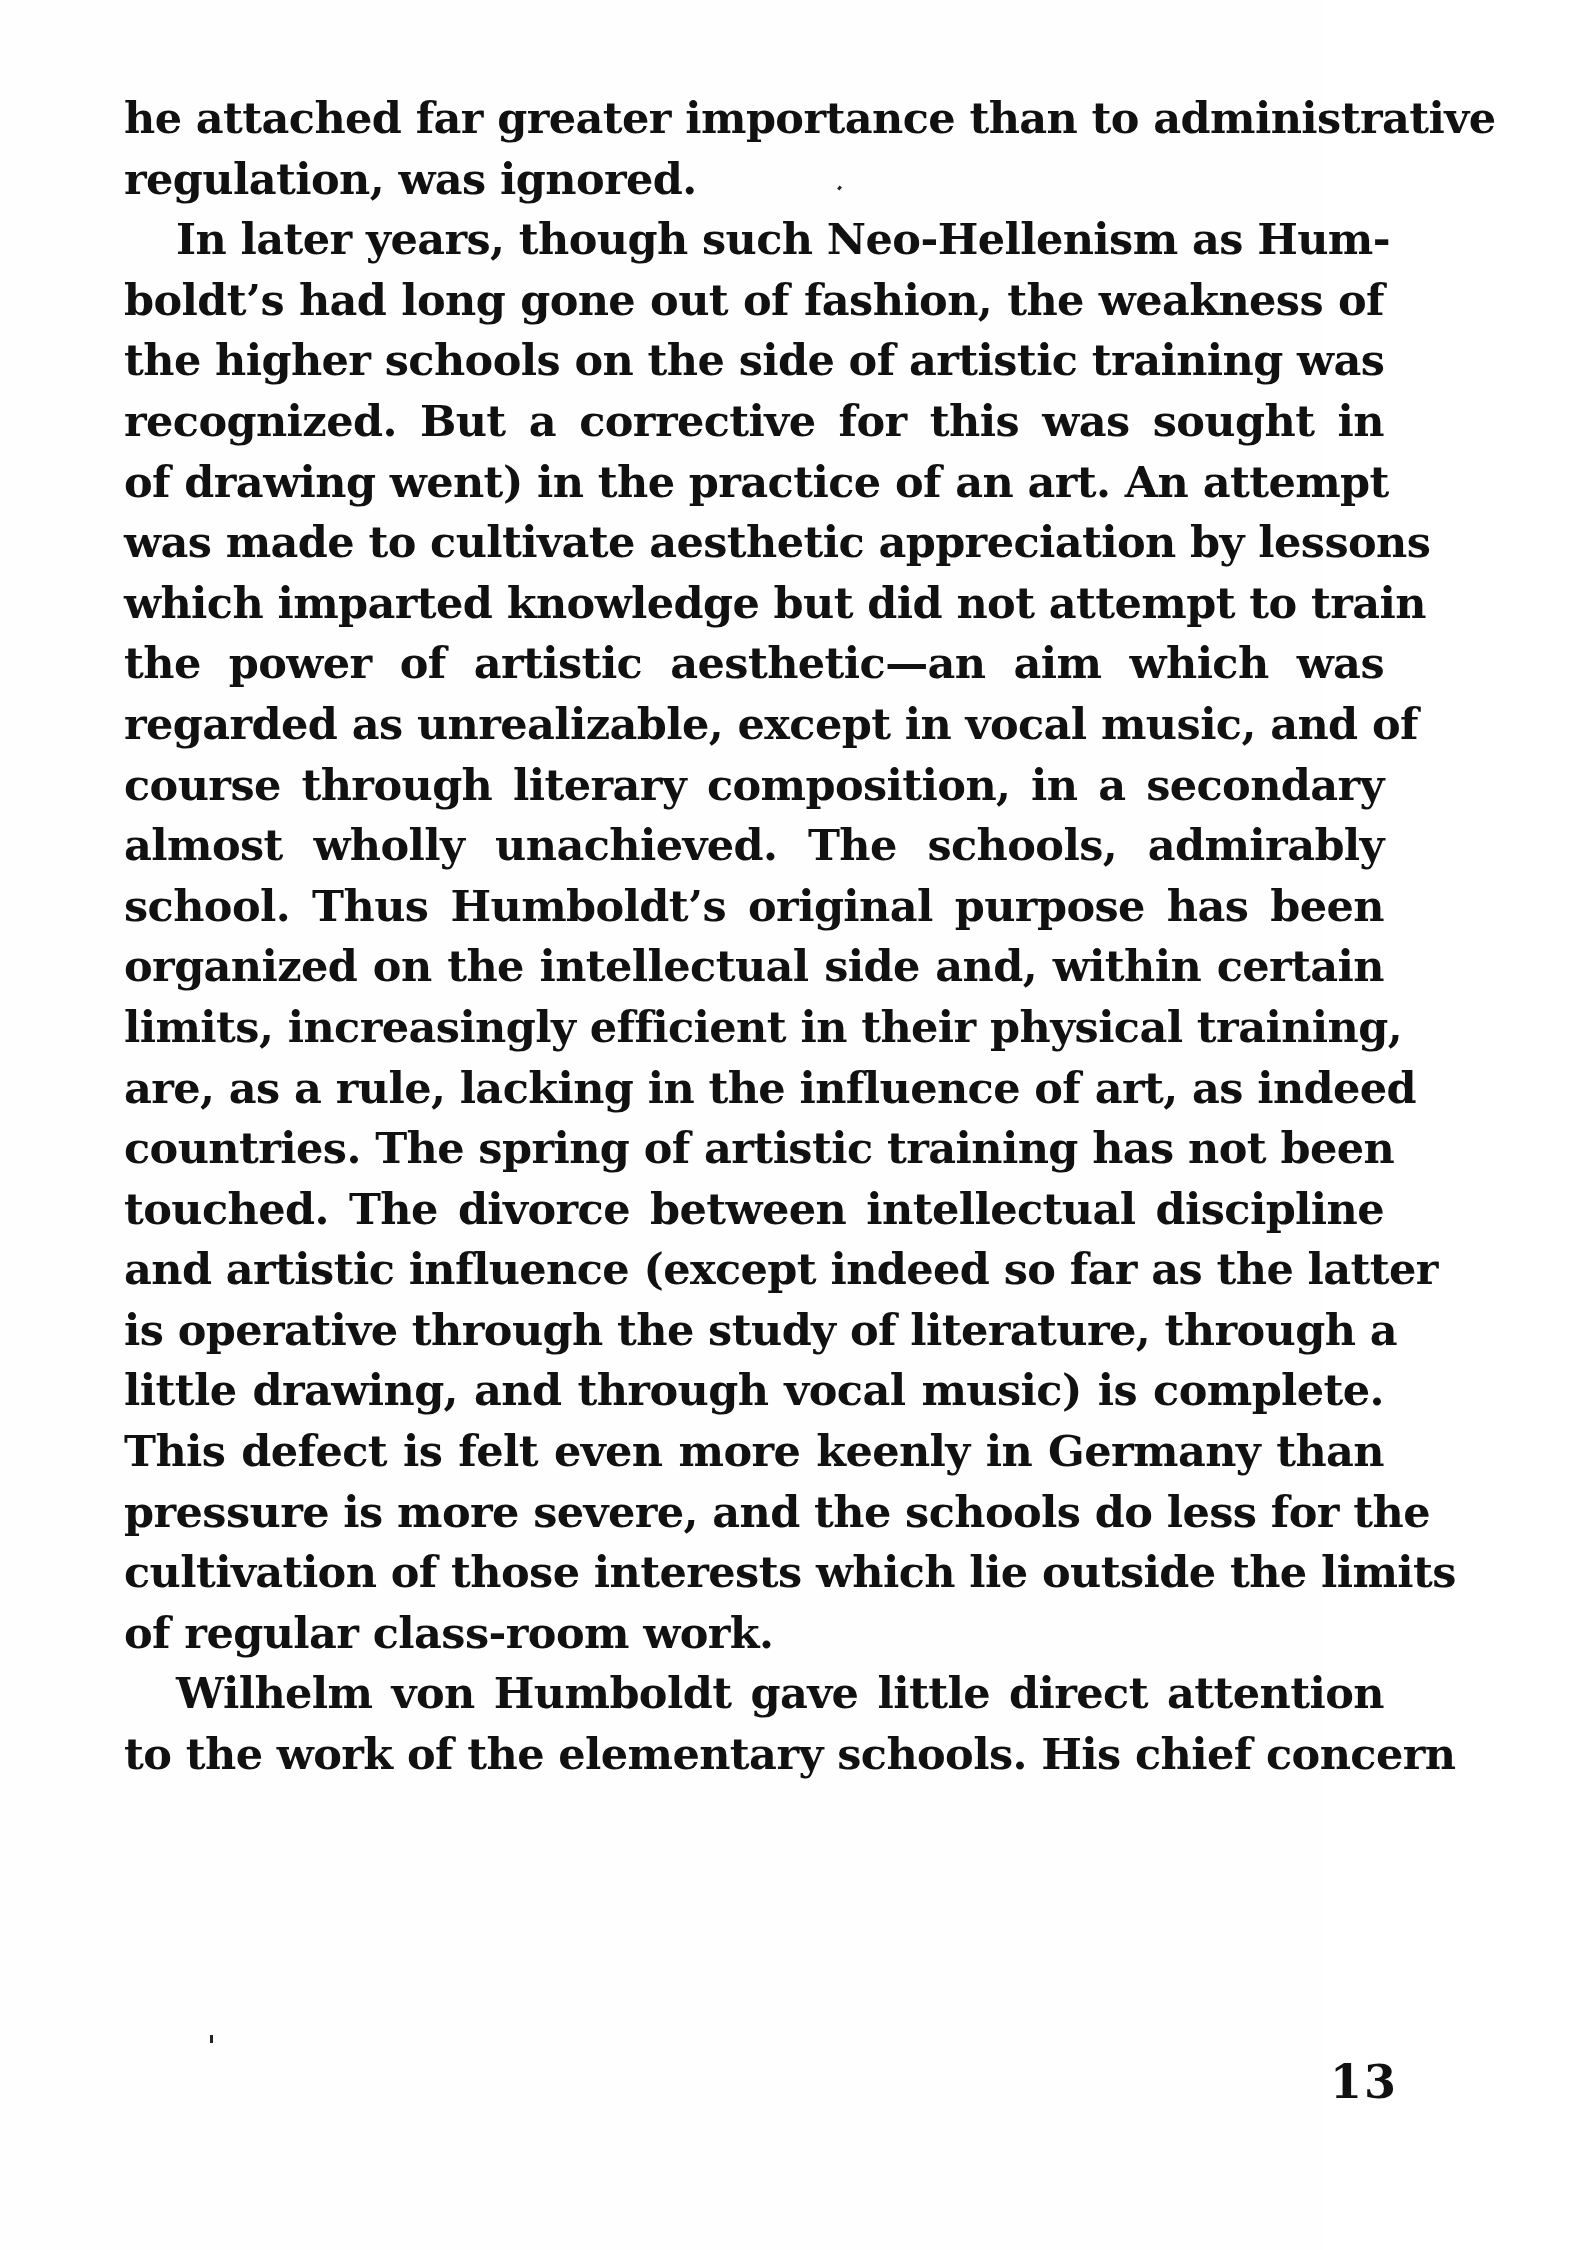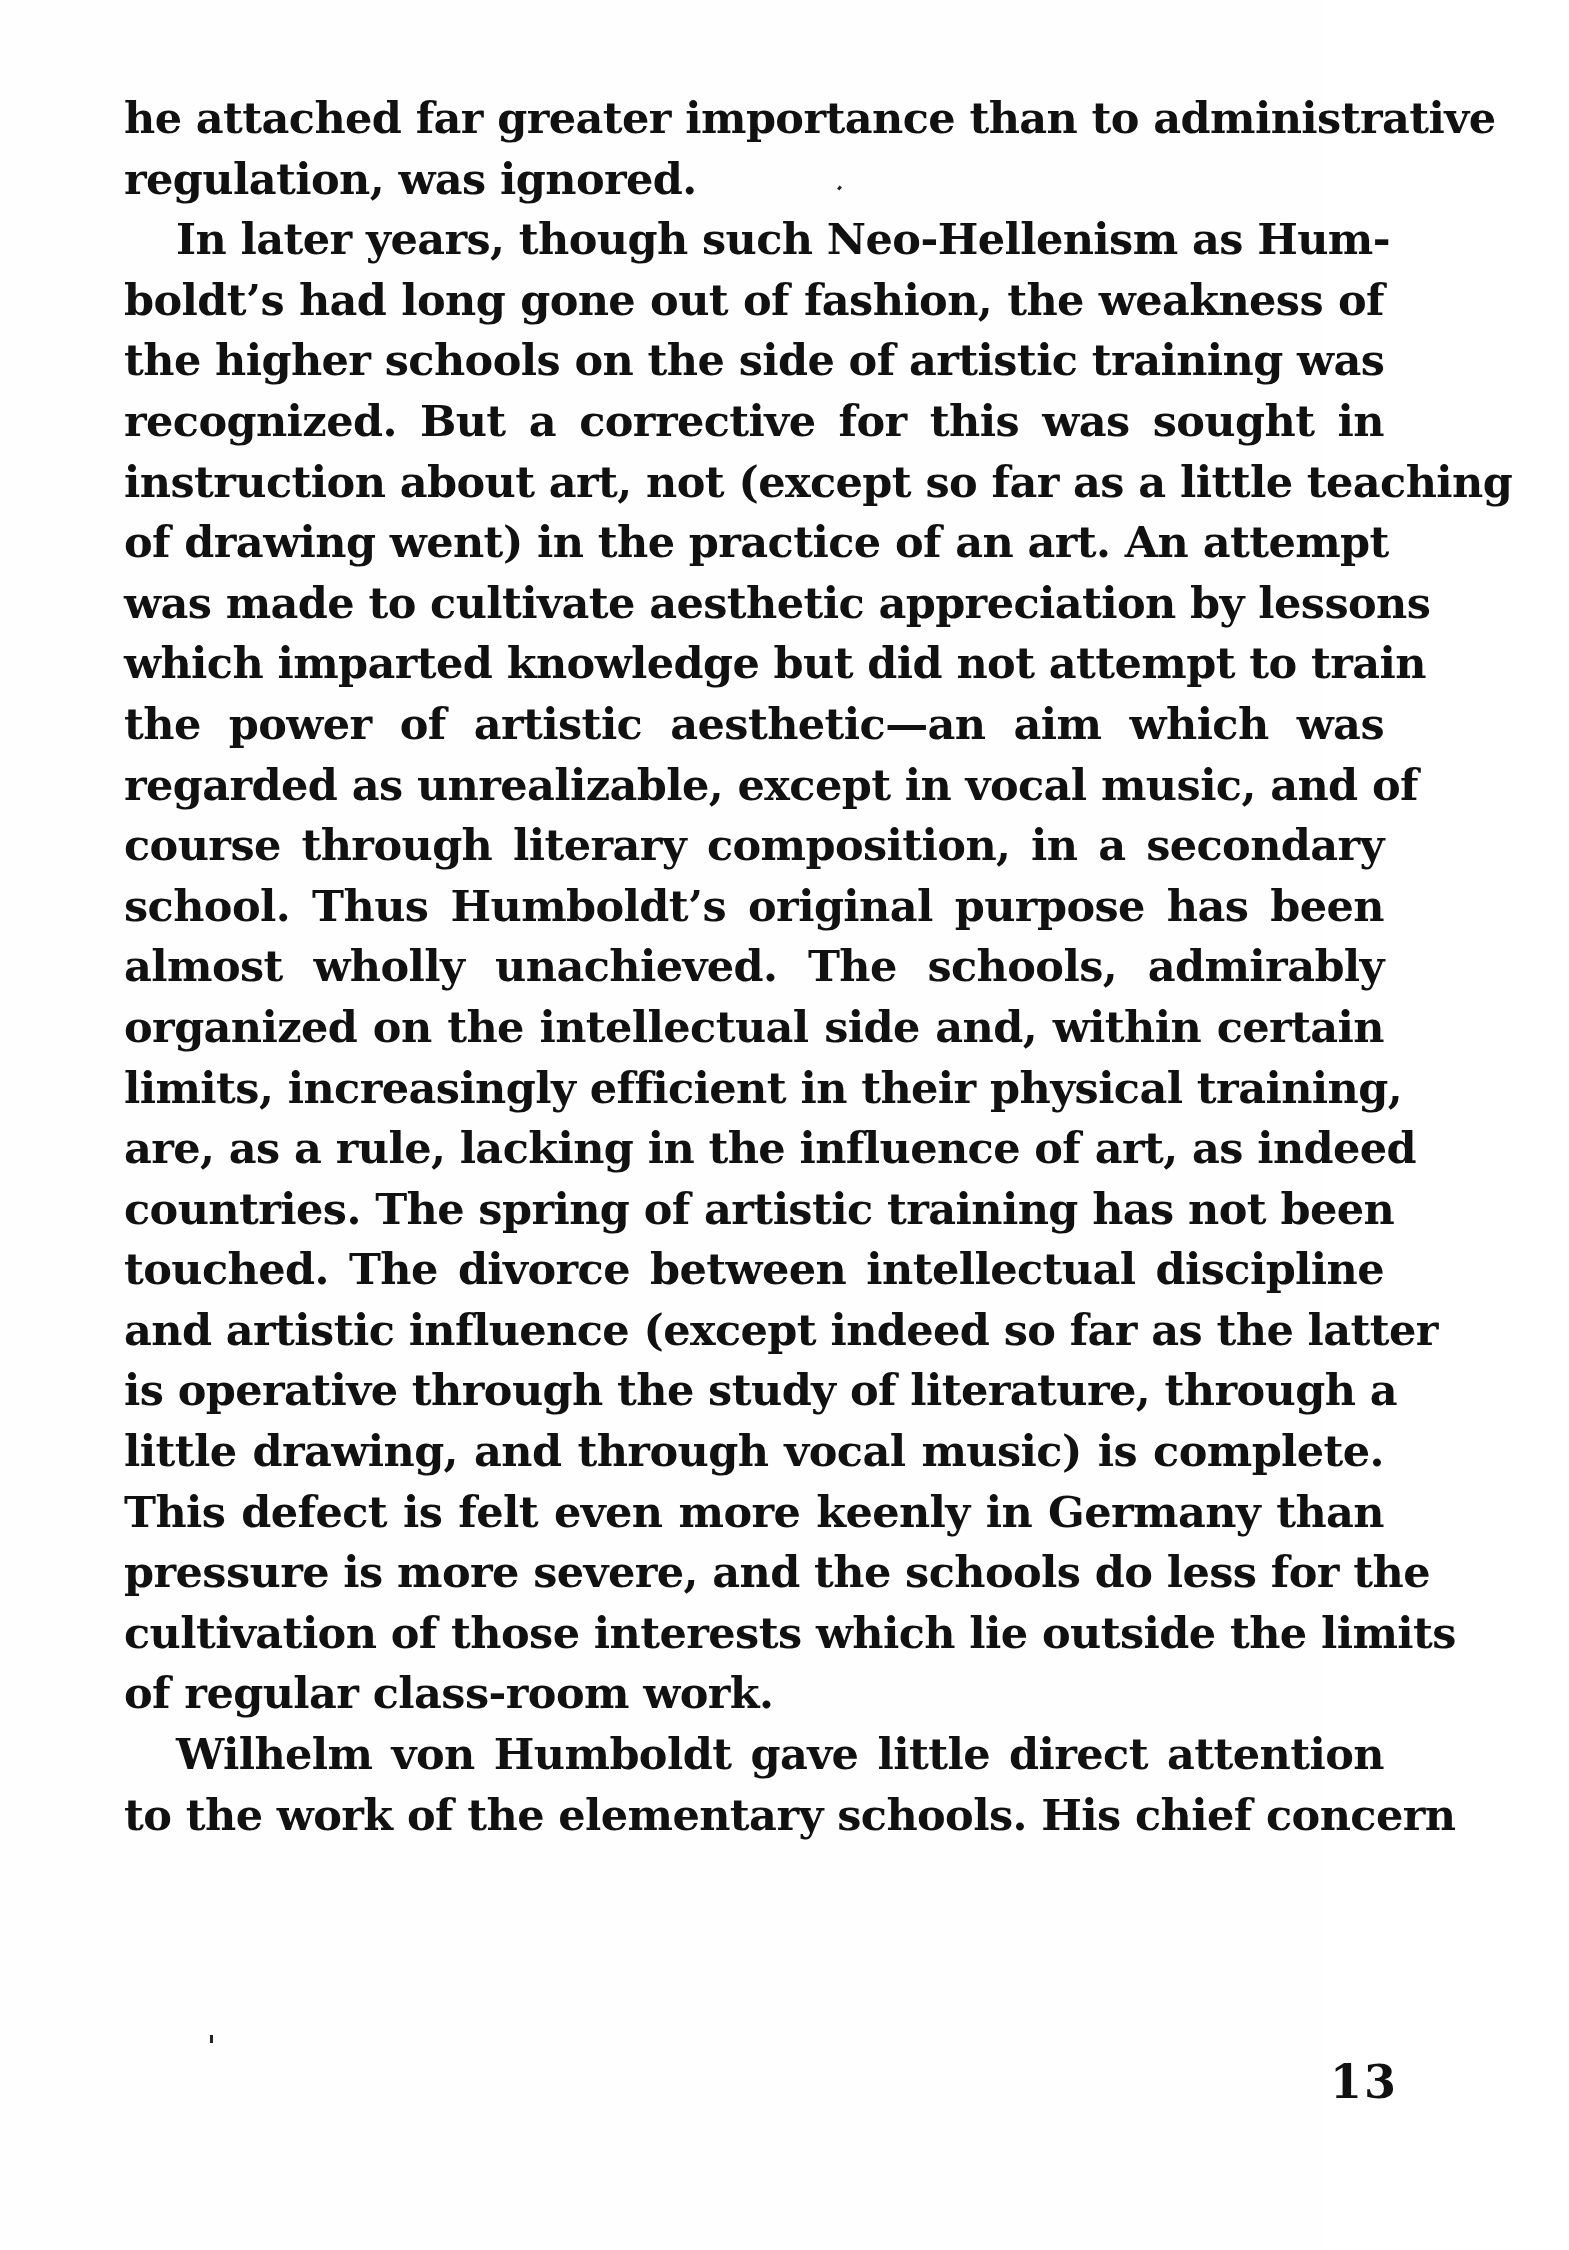--- a/index.html
+++ b/index.html
@@ -39,29 +39,28 @@
     <div>
       <span class="line">he attached far greater importance than to administrative</span>
       <span class="line last">regulation, was ignored.</span>
     </div>
 
     <div>
       <span class="line indent">In later years, though such Neo-Hellenism as Hum-</span>
       <span class="line">boldt’s had long gone out of fashion, the weakness of</span>
       <span class="line">the higher schools on the side of artistic training was</span>
       <span class="line">recognized. But a corrective for this was sought in</span>
-      <span class="line">instruction about art, not (except so far as a little teaching</span>
       <span class="line">of drawing went) in the practice of an art. An attempt</span>
       <span class="line">was made to cultivate aesthetic appreciation by lessons</span>
       <span class="line">which imparted knowledge but did not attempt to train</span>
       <span class="line">the power of artistic aesthetic—an aim which was</span>
       <span class="line">regarded as unrealizable, except in vocal music, and of</span>
       <span class="line">course through literary composition, in a secondary</span>
+      <span class="line">almost wholly unachieved. The schools, admirably</span>
       <span class="line">school. Thus Humboldt’s original purpose has been</span>
-      <span class="line">almost wholly unachieved. The schools, admirably</span>
       <span class="line">organized on the intellectual side and, within certain</span>
       <span class="line">limits, increasingly efficient in their physical training,</span>
       <span class="line">are, as a rule, lacking in the influence of art, as indeed</span>
       <span class="line">countries. The spring of artistic training has not been</span>
       <span class="line">touched. The divorce between intellectual discipline</span>
       <span class="line">and artistic influence (except indeed so far as the latter</span>
       <span class="line">is operative through the study of literature, through a</span>
       <span class="line">little drawing, and through vocal music) is complete.</span>
       <span class="line">This defect is felt even more keenly in Germany than</span>
       <span class="line">pressure is more severe, and the schools do less for the</span>

